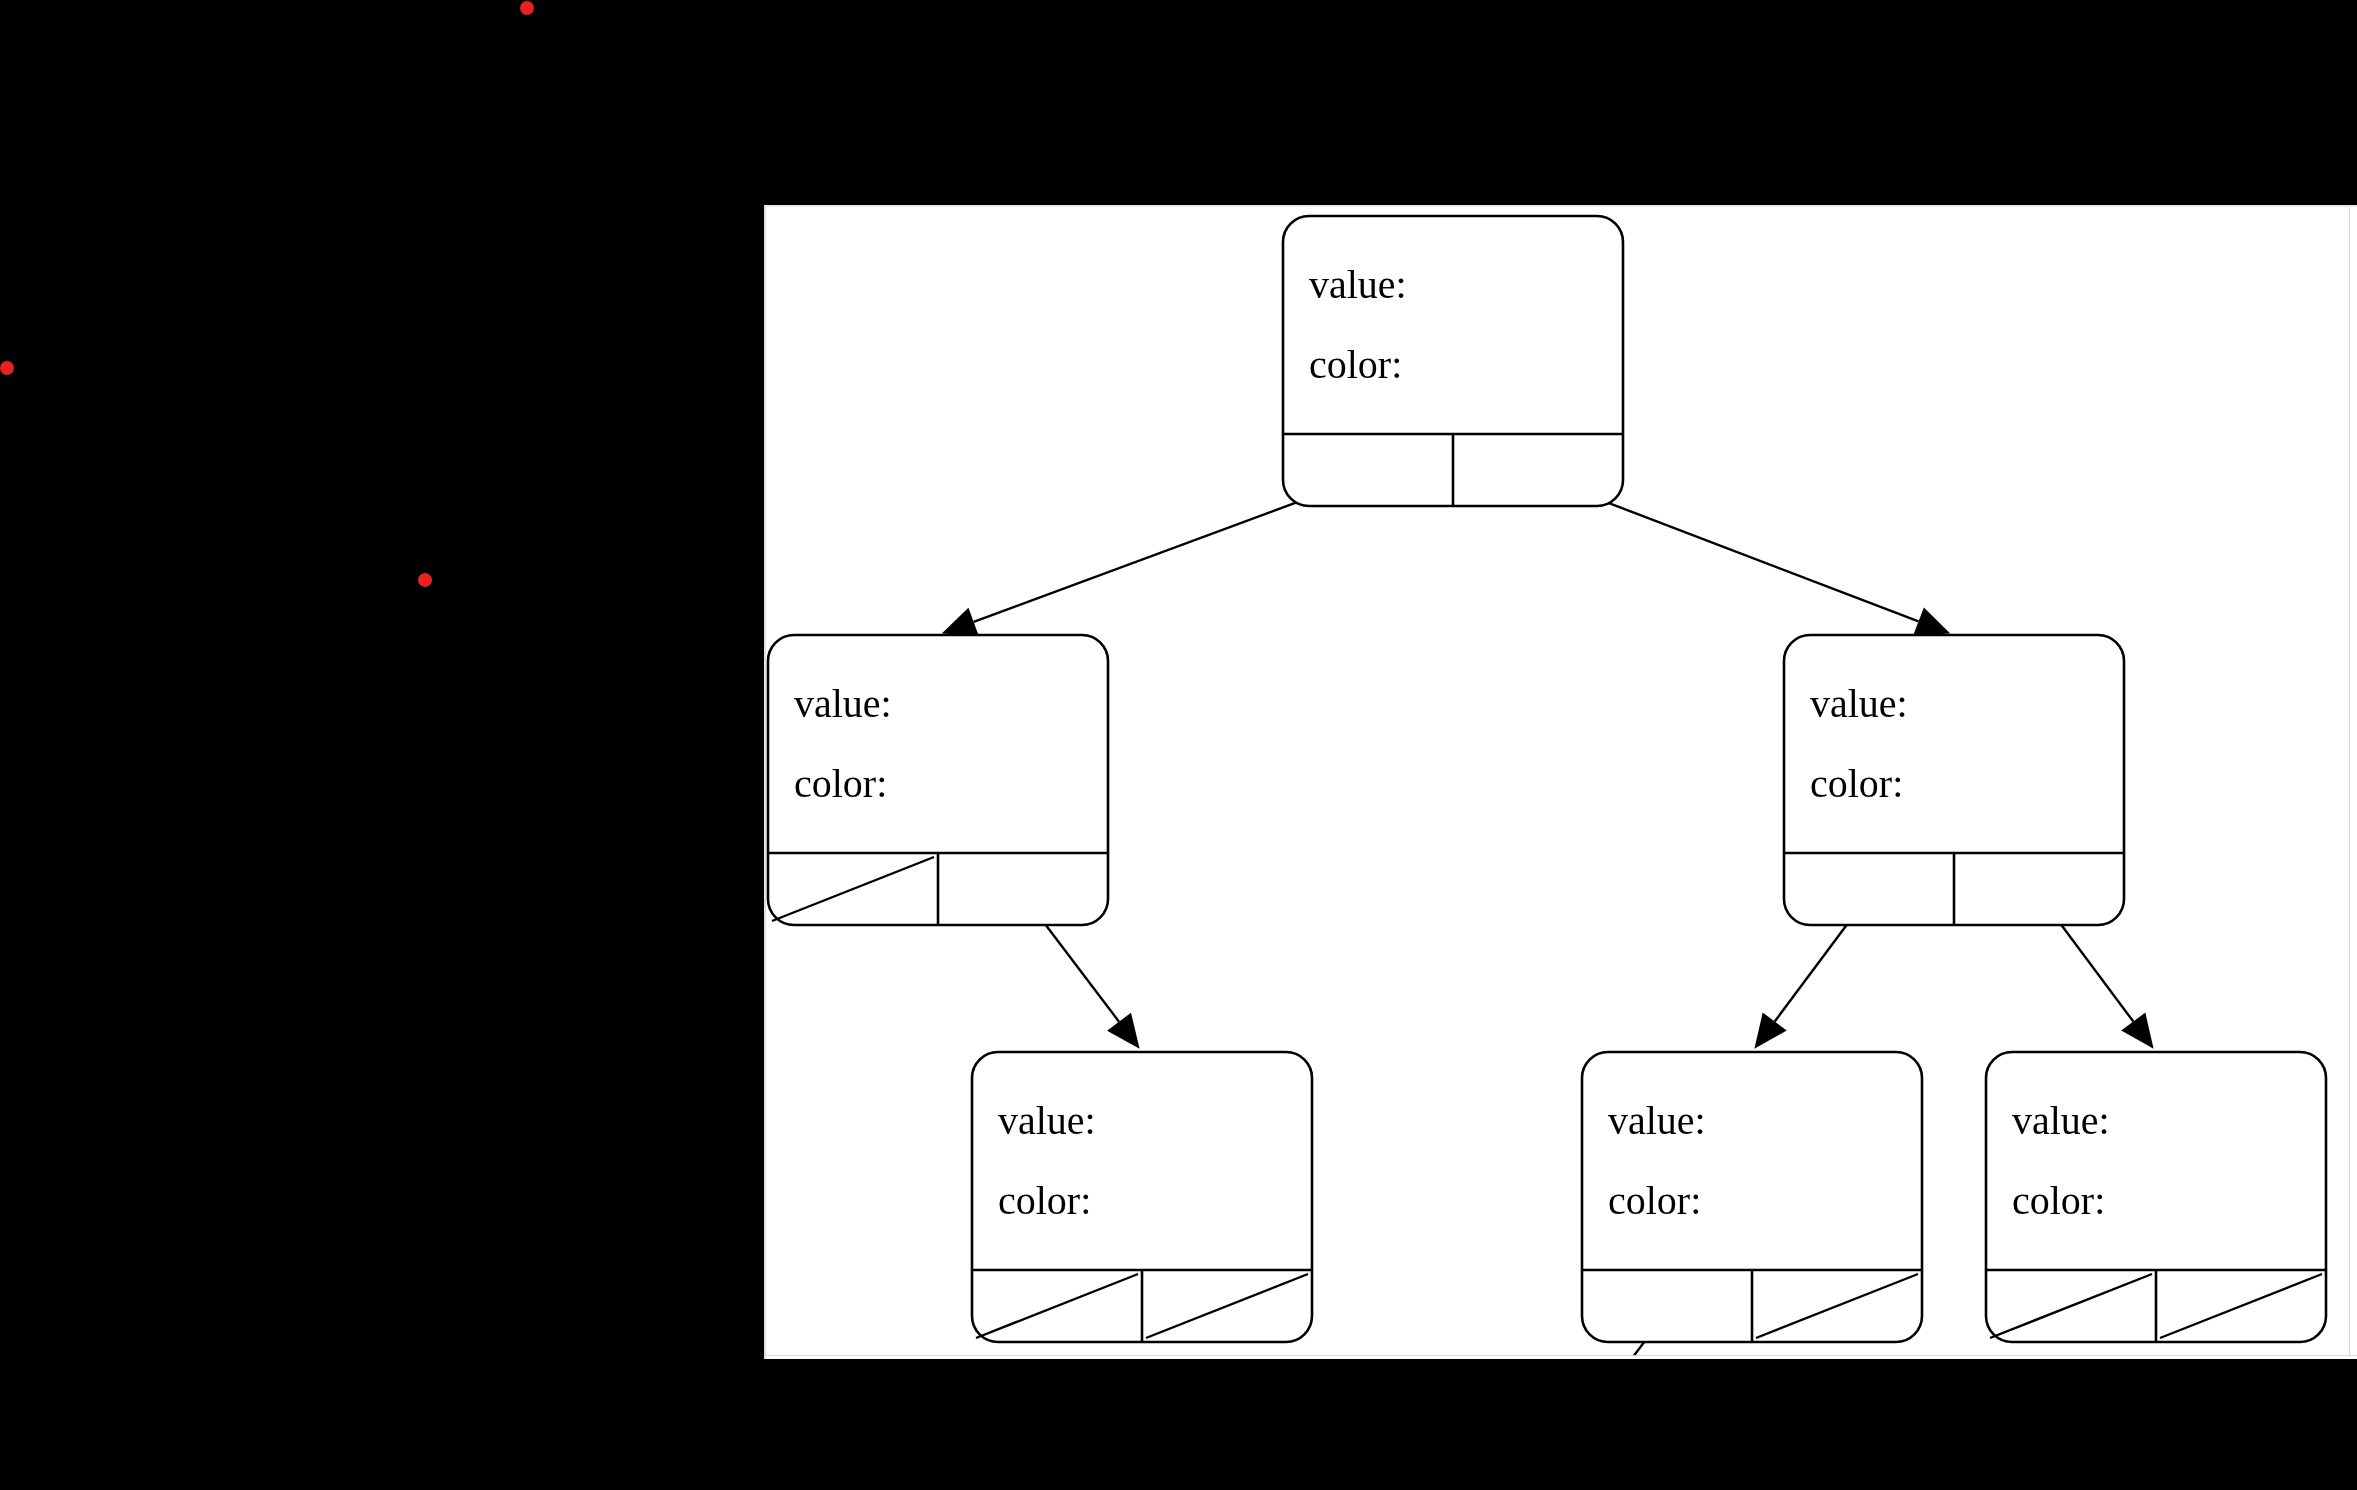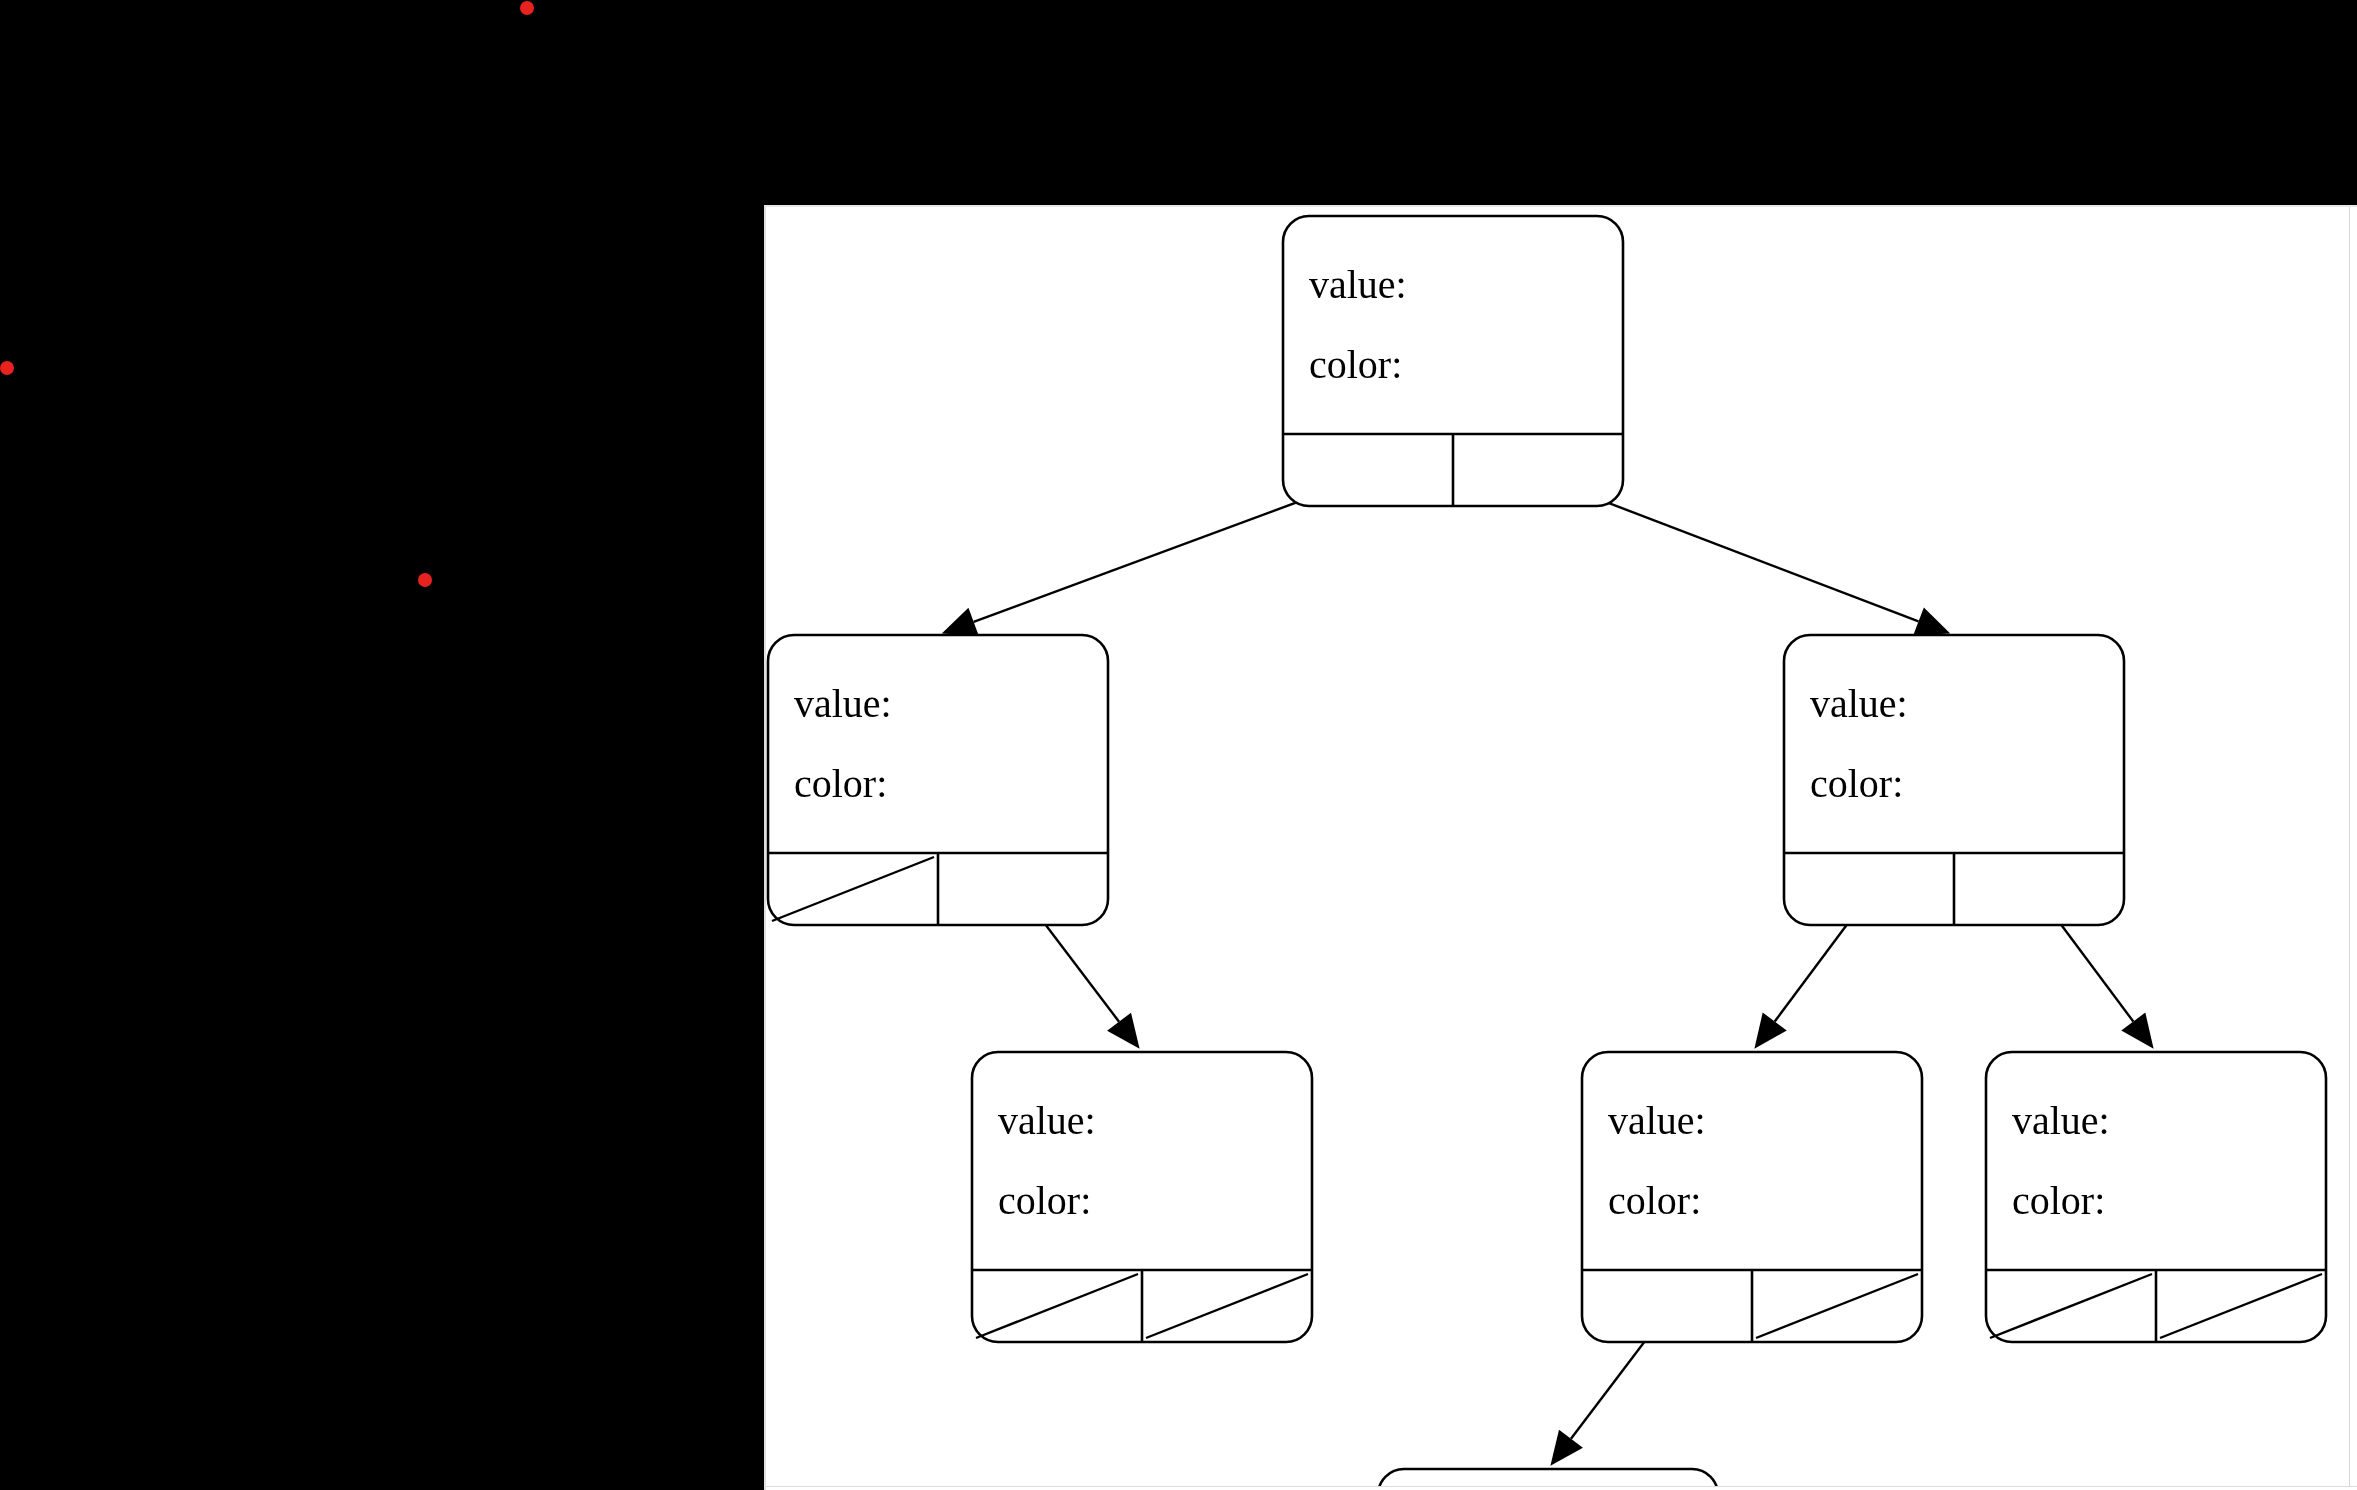--- a/index.html
+++ b/index.html
@@ -30,21 +30,21 @@
     width: 2357px; height: 1490px;
     background: #000000;
   }
 
   
   #diagram-panel {
     position: absolute;
     left: 764px;
     top: 205px;
     width: 1593px;
-    height: 1285px;
+    height: 1154px;
     background: #ffffff;
     border-top: 2px solid #e8e8e8;
     border-left: 2px solid #e0e0e0;
     box-sizing: border-box;
     overflow: hidden;
   }
 
   
   #panel-scrollbar-track {
     position: absolute;

